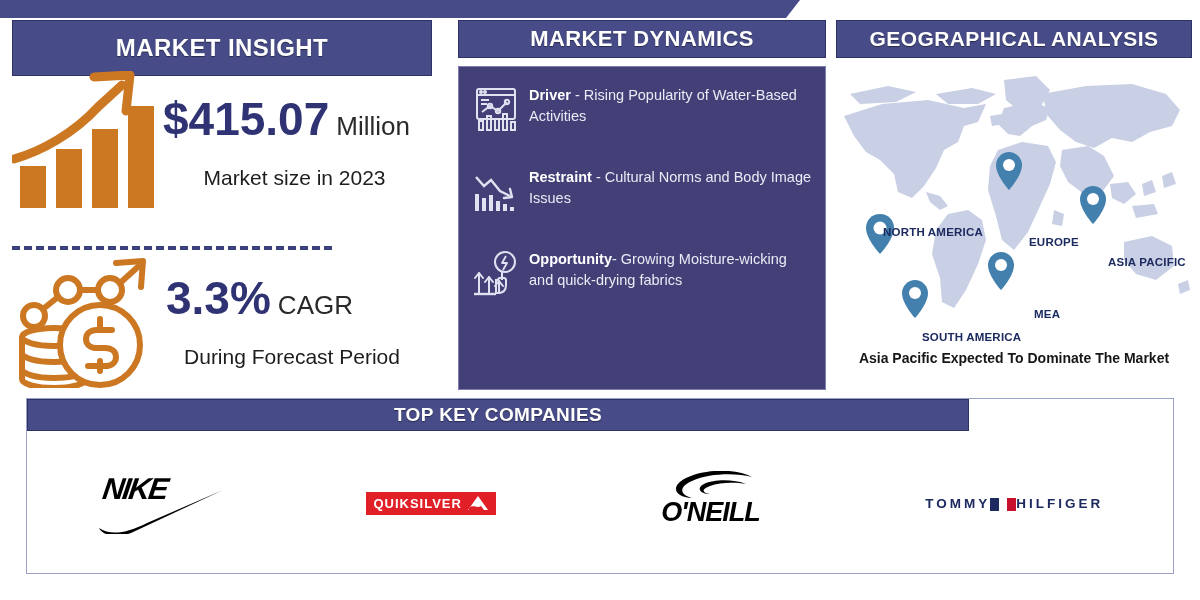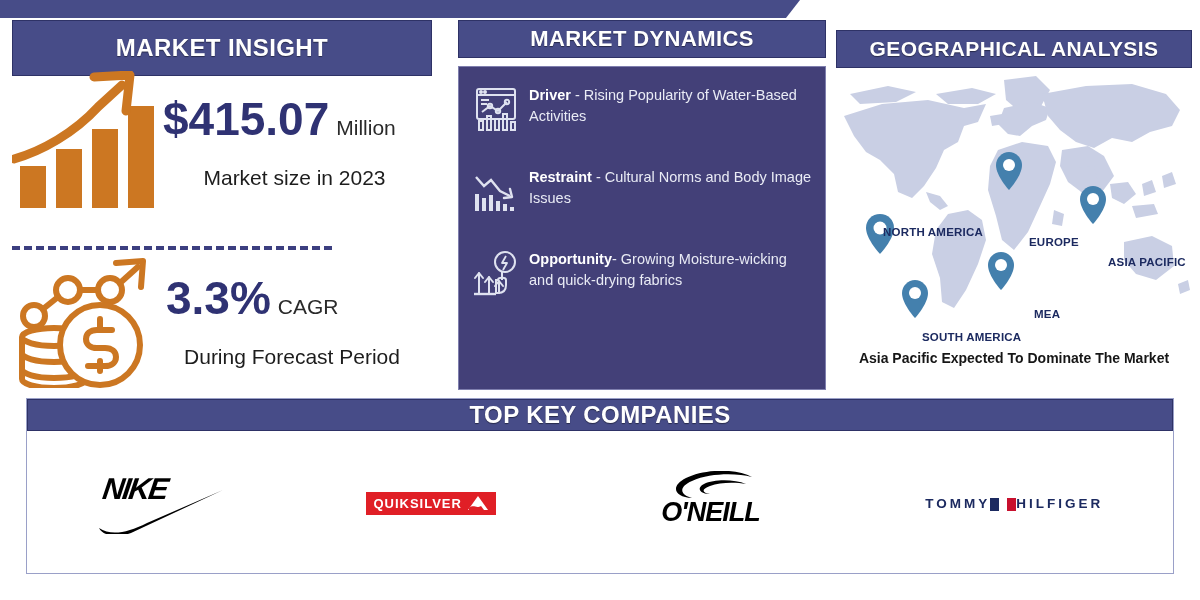--- a/index.html
+++ b/index.html
@@ -41,21 +41,21 @@
 
   .mi-icon{flex:0 0 auto;}
   .mi-text{flex:1 1 auto;padding-left:6px;}
 
   .big-num{
     font-family:"Liberation Sans", sans-serif;
     font-size:46px;font-weight:bold;color:#2f3273;line-height:1;
     display:inline-block;vertical-align:baseline;
   }
   .unit{
-    font-size:21px;color:#2a2a2a;display:inline-block;
+    font-size:26px;color:#2a2a2a;display:inline-block;
     padding-left:7px;vertical-align:baseline;
   }
   .sub{
     font-size:21px;color:#1d1d1d;margin-top:24px;text-align:center;
     padding-right:6px;
   }
   #mi-size-line{white-space:nowrap;}
   #mi-cagr-line{white-space:nowrap;padding-left:8px;}
 
   .dashes{
@@ -74,39 +74,39 @@
   .dyn-item{display:flex;align-items:flex-start;margin-bottom:26px;}
   .dyn-ico{flex:0 0 56px;height:56px;display:flex;align-items:center;justify-content:center;}
   .dyn-txt{
     flex:1 1 auto;color:#e9ebf5;font-size:14.5px;line-height:1.42;
     padding-top:4px;padding-left:4px;
   }
   .dyn-txt b{color:#ffffff;font-weight:bold;}
 
   
   #geo-panel{position:absolute;left:836px;top:20px;width:356px;height:370px;}
-  #geo-bar{position:absolute;left:0;top:10px;width:356px;height:38px;font-size:21px;}
+  #geo-bar{position:absolute;left:0;top:0;width:356px;height:38px;font-size:21px;}
   #geo-map-wrap{position:absolute;left:0;top:44px;width:356px;height:280px;}
   #geo-note{
     position:absolute;left:0;top:330px;width:356px;text-align:center;
     font-size:14px;font-weight:bold;color:#161616;
   }
   .pinlabel{
     position:absolute;color:#1c2a60;font-weight:bold;font-size:11.5px;
     white-space:nowrap;letter-spacing:.2px;
   }
   .pin{position:absolute;}
 
   
   #companies-panel{
     position:absolute;left:26px;top:398px;width:1148px;height:176px;
     border:1px solid #9aa0c8;box-sizing:border-box;background:#fff;
   }
   #comp-bar{
-    position:absolute;left:0;top:0;width:1146px;height:32px;font-size:24px;
+    position:absolute;left:0;top:0;width:942px;height:32px;font-size:19px;
   }
   #comp-row{
     position:absolute;left:0;top:34px;width:1146px;height:140px;
     display:flex;align-items:center;justify-content:space-around;
   }
   .logo{display:flex;align-items:center;justify-content:center;height:70px;}
 
   .nike-wrap{position:relative;width:130px;height:62px;}
   .nike-word{
     position:absolute;left:6px;top:0px;

